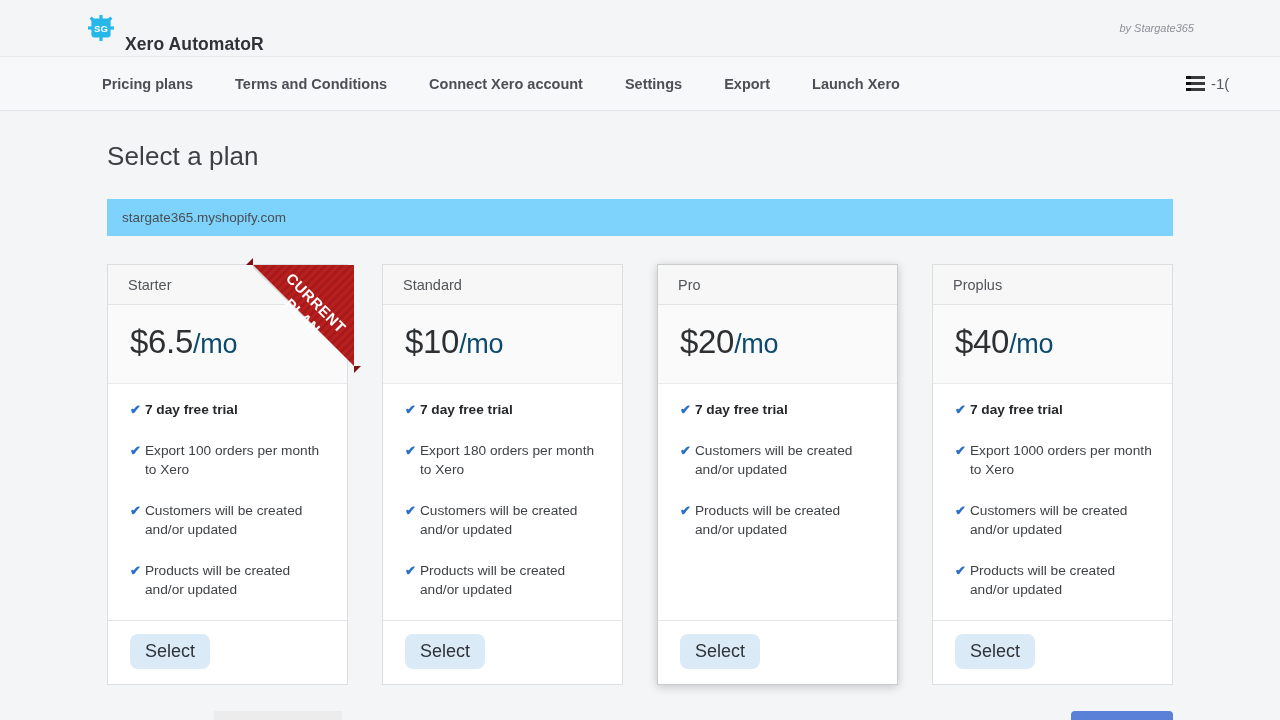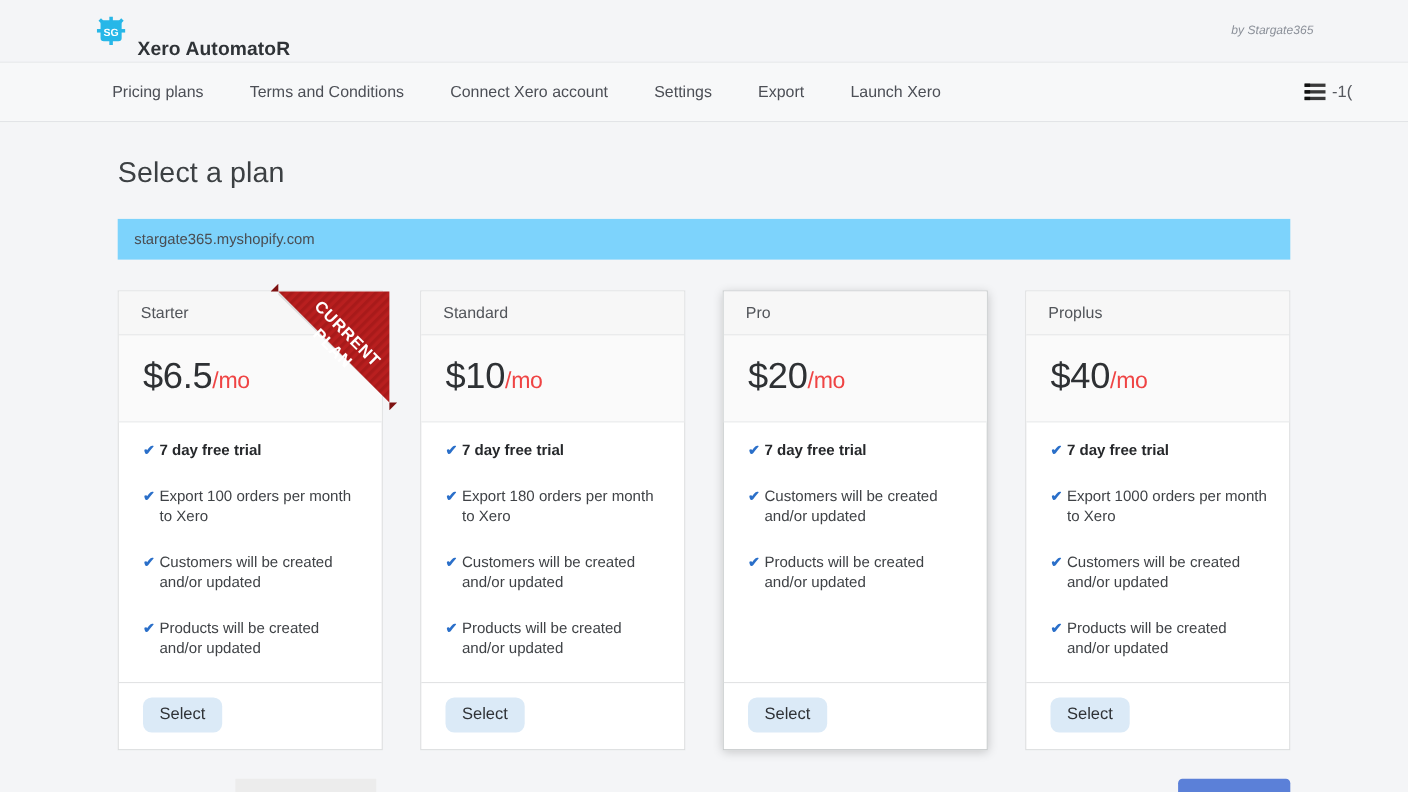--- a/index.html
+++ b/index.html
@@ -72,20 +72,21 @@
     align-items: center;
     list-style: none;
   }
 
   .nav-item {
     font-size: 14.5px;
     color: #4c4f56;
     padding: 0 21px;
     cursor: pointer;
     white-space: nowrap;
+    font-weight: bold;
   }
   .nav-item:first-child { padding-left: 14px; }
 
   .nav-right {
     position: absolute;
     right: 0;
     top: 0;
     height: 100%;
     display: flex;
     align-items: center;
@@ -193,22 +194,22 @@
   }
 
   .plan-price {
     font-size: 33px;
     color: #2e3134;
     font-weight: 400;
     white-space: nowrap;
     letter-spacing: -0.3px;
   }
   .plan-price .per {
-    font-size: 21px;
-    color: #ef4444;
+    font-size: 27px;
+    color: #0c4a6e;
   }
 
   .plan-features {
     padding: 16px 20px 20px 22px;
     flex: 1 1 auto;
     list-style: none;
   }
 
   .feature {
     display: block;
@@ -232,21 +233,21 @@
   .plan-foot {
     border-top: 1px solid #e2e3e4;
     padding: 13px 20px 15px 22px;
   }
 
   .select-btn {
     background: #dbeaf7;
     border: none;
     color: #2f3236;
     font-family: inherit;
-    font-size: 15px;
+    font-size: 18px;
     padding: 8px 15px 9px 15px;
     border-radius: 8px;
     cursor: pointer;
     line-height: 1;
   }
 
   
   .ribbon {
     position: absolute;
     top: -7px;

